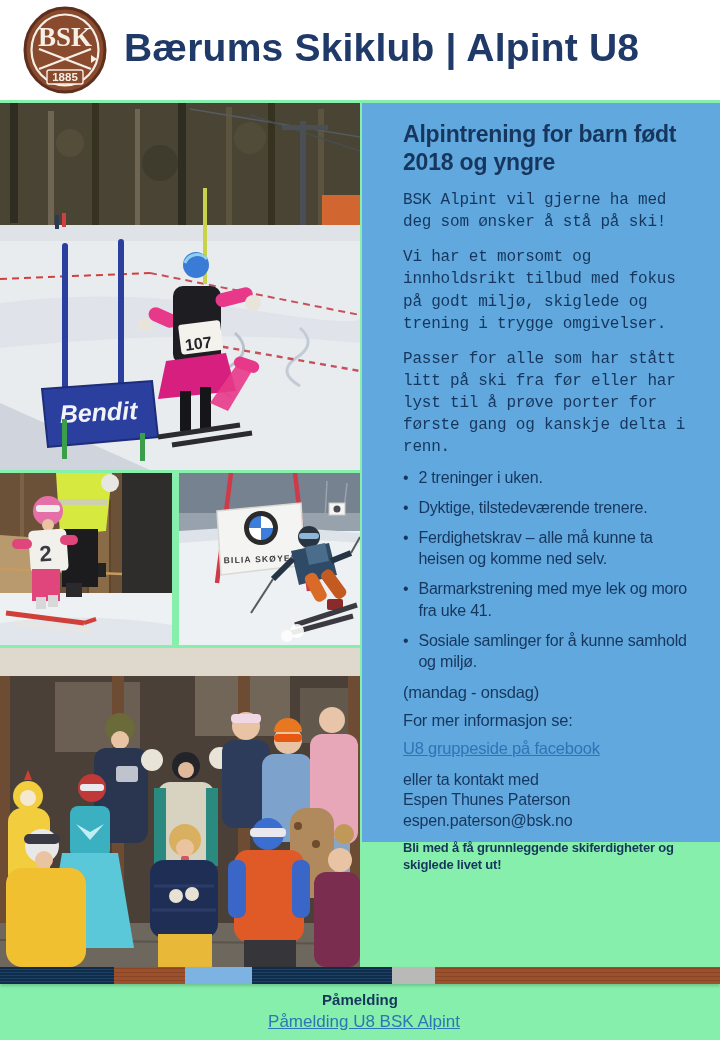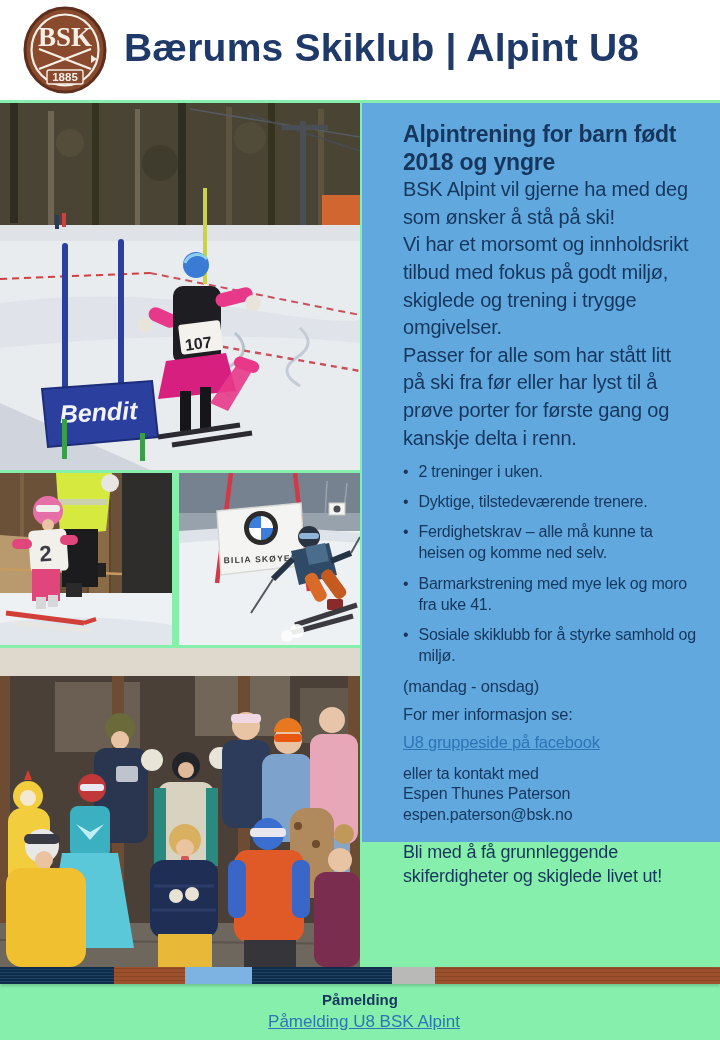--- a/index.html
+++ b/index.html
@@ -18,31 +18,31 @@
   .photo1{left:0;top:103px;width:360px;height:367px;}
   .photo2{left:0;top:473px;width:172px;height:172px;}
   .photo3{left:179px;top:473px;width:181px;height:172px;}
   .photo4{left:0;top:648px;width:360px;height:319px;}
 
   
   .panel{position:absolute;left:362px;top:103px;width:358px;height:739px;background:#60a8dd;
          box-sizing:border-box;padding:18px 24px 0 41px;color:#17365d;letter-spacing:-0.2px;}
   .panel-heading{font-size:23px;font-weight:700;line-height:1.2;margin:0;}
   .panel-sub{font-size:16px;font-weight:700;margin-top:26px;}
-  .p{font-size:20px;line-height:1.38;}
+  .p{font-size:16px;line-height:1.38;margin-top:13px;font-family:Liberation Mono, monospace;}
   .bullets{list-style:none;margin:6px 0 0 0;padding:0;}
   .bullets li{display:flex;gap:10px;font-size:16px;line-height:1.32;margin-top:9px;}
   .bullets .marker{flex:0 0 auto;}
   .price{font-size:16.5px;margin-top:8px;}
   .days{font-size:16.5px;margin-top:11px;}
   .info{font-size:16.5px;margin-top:9px;}
   .fb-link{display:inline-block;font-size:16.5px;margin-top:9px;color:#2e75b6;
            text-decoration:underline;cursor:pointer;}
   .contact{font-size:16px;line-height:1.28;margin-top:12px;}
-  .closing{font-size:18px;font-weight:400;line-height:1.3;margin-top:16px;}
+  .closing{font-size:13px;font-weight:700;line-height:1.3;margin-top:9px;}
 
   
   .stripe{position:absolute;left:0;top:967px;width:720px;height:17px;display:flex;
           box-shadow:0 2px 3px rgba(0,0,0,0.18);}
   .seg{height:100%;}
   .seg-navy{background:repeating-linear-gradient(0deg,#0f2c4a 0px,#0f2c4a 2px,#1e4166 2px,#1e4166 3px);}
   .seg-brown{background:repeating-linear-gradient(0deg,#9c502b 0px,#9c502b 3px,#8a4524 3px,#8a4524 4px);}
   .seg-blue{background:#7db3e2;}
   .seg-gray{background:#b9b9b7;}
 
@@ -324,21 +324,21 @@
       <li>
         <span class="marker">•</span>
         <span>Ferdighetskrav – alle må kunne ta heisen og komme ned selv.</span>
       </li>
       <li>
         <span class="marker">•</span>
         <span>Barmarkstrening med mye lek og moro fra uke 41.</span>
       </li>
       <li>
         <span class="marker">•</span>
-        <span>Sosiale skiklubb for å styrke samhold og miljø.</span>
+        <span>Sosiale samlinger for å kunne samhold og miljø.</span>
       </li>
     </ul>
 
     <div class="days">(mandag - onsdag)</div>
     <div class="info">For mer informasjon se:</div>
     <a class="fb-link">U8 gruppeside på facebook</a>
     <div class="contact">
       <div>eller ta kontakt med</div>
       <div>Espen Thunes Paterson</div>
       <div>espen.paterson@bsk.no</div>

